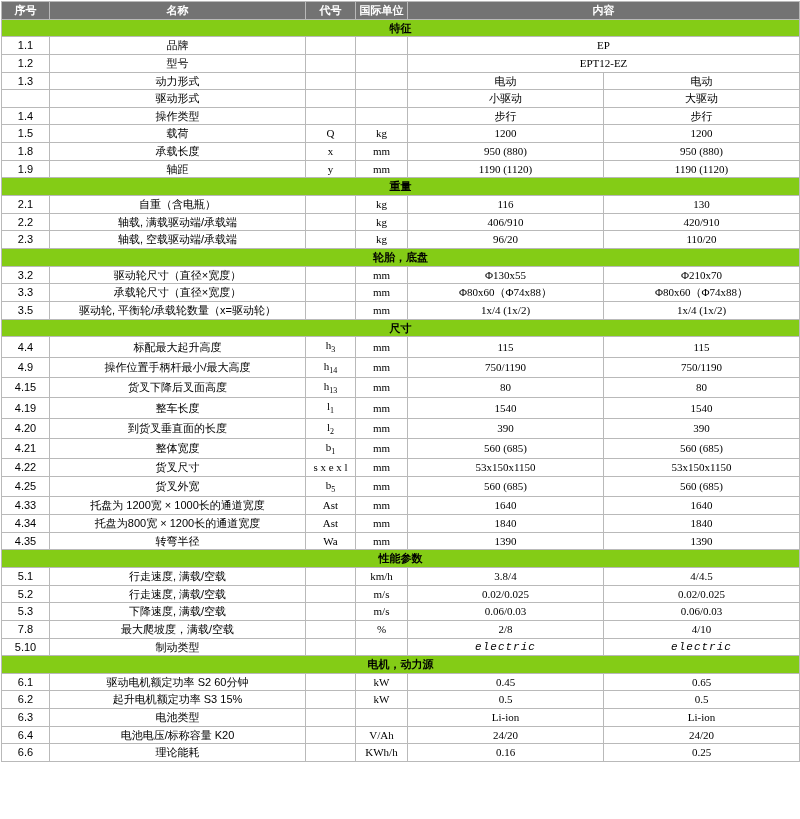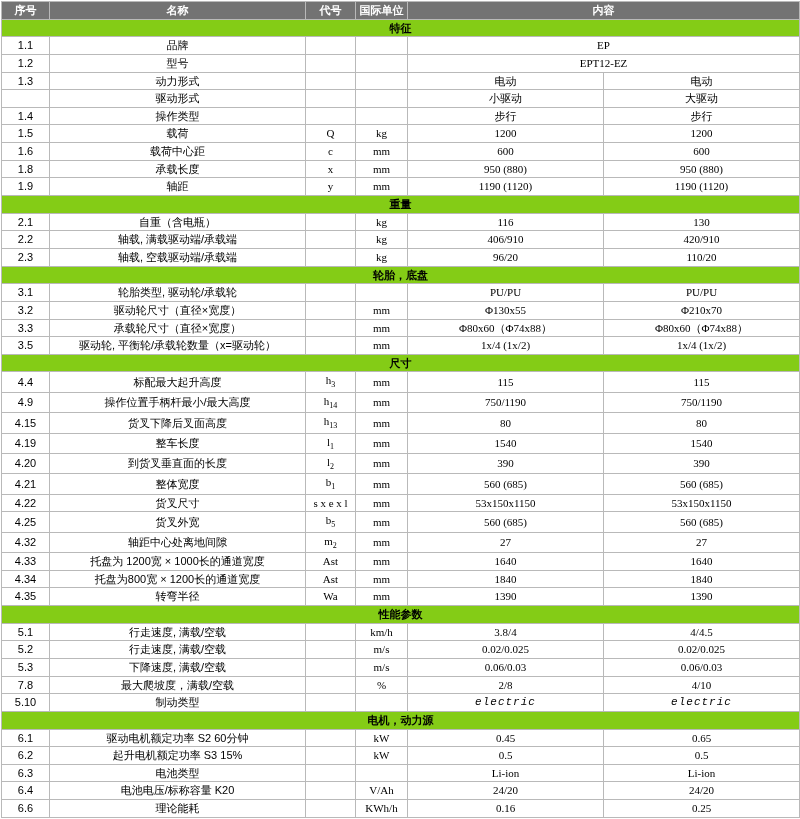--- a/index.html
+++ b/index.html
@@ -145,28 +145,20 @@
       </tr>
       <tr>
         <td class="no">1.5</td>
         <td class="nm">载荷</td>
         <td class="code">Q</td>
         <td class="unit">kg</td>
         <td class="val">1200</td>
         <td class="val">1200</td>
       </tr>
       <tr>
-        <td class="no">1.6</td>
-        <td class="nm">载荷中心距</td>
-        <td class="code">c</td>
-        <td class="unit">mm</td>
-        <td class="val">600</td>
-        <td class="val">600</td>
-      </tr>
-      <tr>
         <td class="no">1.8</td>
         <td class="nm">承载长度</td>
         <td class="code">x</td>
         <td class="unit">mm</td>
         <td class="val">950 (880)</td>
         <td class="val">950 (880)</td>
       </tr>
       <tr>
         <td class="no">1.9</td>
         <td class="nm">轴距</td>
@@ -199,28 +191,20 @@
         <td class="nm">轴载, 空载驱动端/承载端</td>
         <td class="code"></td>
         <td class="unit">kg</td>
         <td class="val">96/20</td>
         <td class="val">110/20</td>
       </tr>
       <tr class="section">
         <td colspan="6">轮胎，底盘</td>
       </tr>
       <tr>
-        <td class="no">3.1</td>
-        <td class="nm">轮胎类型, 驱动轮/承载轮</td>
-        <td class="code"></td>
-        <td class="unit"></td>
-        <td class="val">PU/PU</td>
-        <td class="val">PU/PU</td>
-      </tr>
-      <tr>
         <td class="no">3.2</td>
         <td class="nm">驱动轮尺寸（直径×宽度）</td>
         <td class="code"></td>
         <td class="unit">mm</td>
         <td class="val">Φ130x55</td>
         <td class="val">Φ210x70</td>
       </tr>
       <tr>
         <td class="no">3.3</td>
         <td class="nm">承载轮尺寸（直径×宽度）</td>
@@ -296,28 +280,20 @@
         <td class="val">53x150x1150</td>
         <td class="val">53x150x1150</td>
       </tr>
       <tr>
         <td class="no">4.25</td>
         <td class="nm">货叉外宽</td>
         <td class="code">b<span class="sub">5</span></td>
         <td class="unit">mm</td>
         <td class="val">560 (685)</td>
         <td class="val">560 (685)</td>
-      </tr>
-      <tr>
-        <td class="no">4.32</td>
-        <td class="nm">轴距中心处离地间隙</td>
-        <td class="code">m<span class="sub">2</span></td>
-        <td class="unit">mm</td>
-        <td class="val">27</td>
-        <td class="val">27</td>
       </tr>
       <tr>
         <td class="no">4.33</td>
         <td class="nm">托盘为 1200宽 × 1000长的通道宽度</td>
         <td class="code">Ast</td>
         <td class="unit">mm</td>
         <td class="val">1640</td>
         <td class="val">1640</td>
       </tr>
       <tr>

